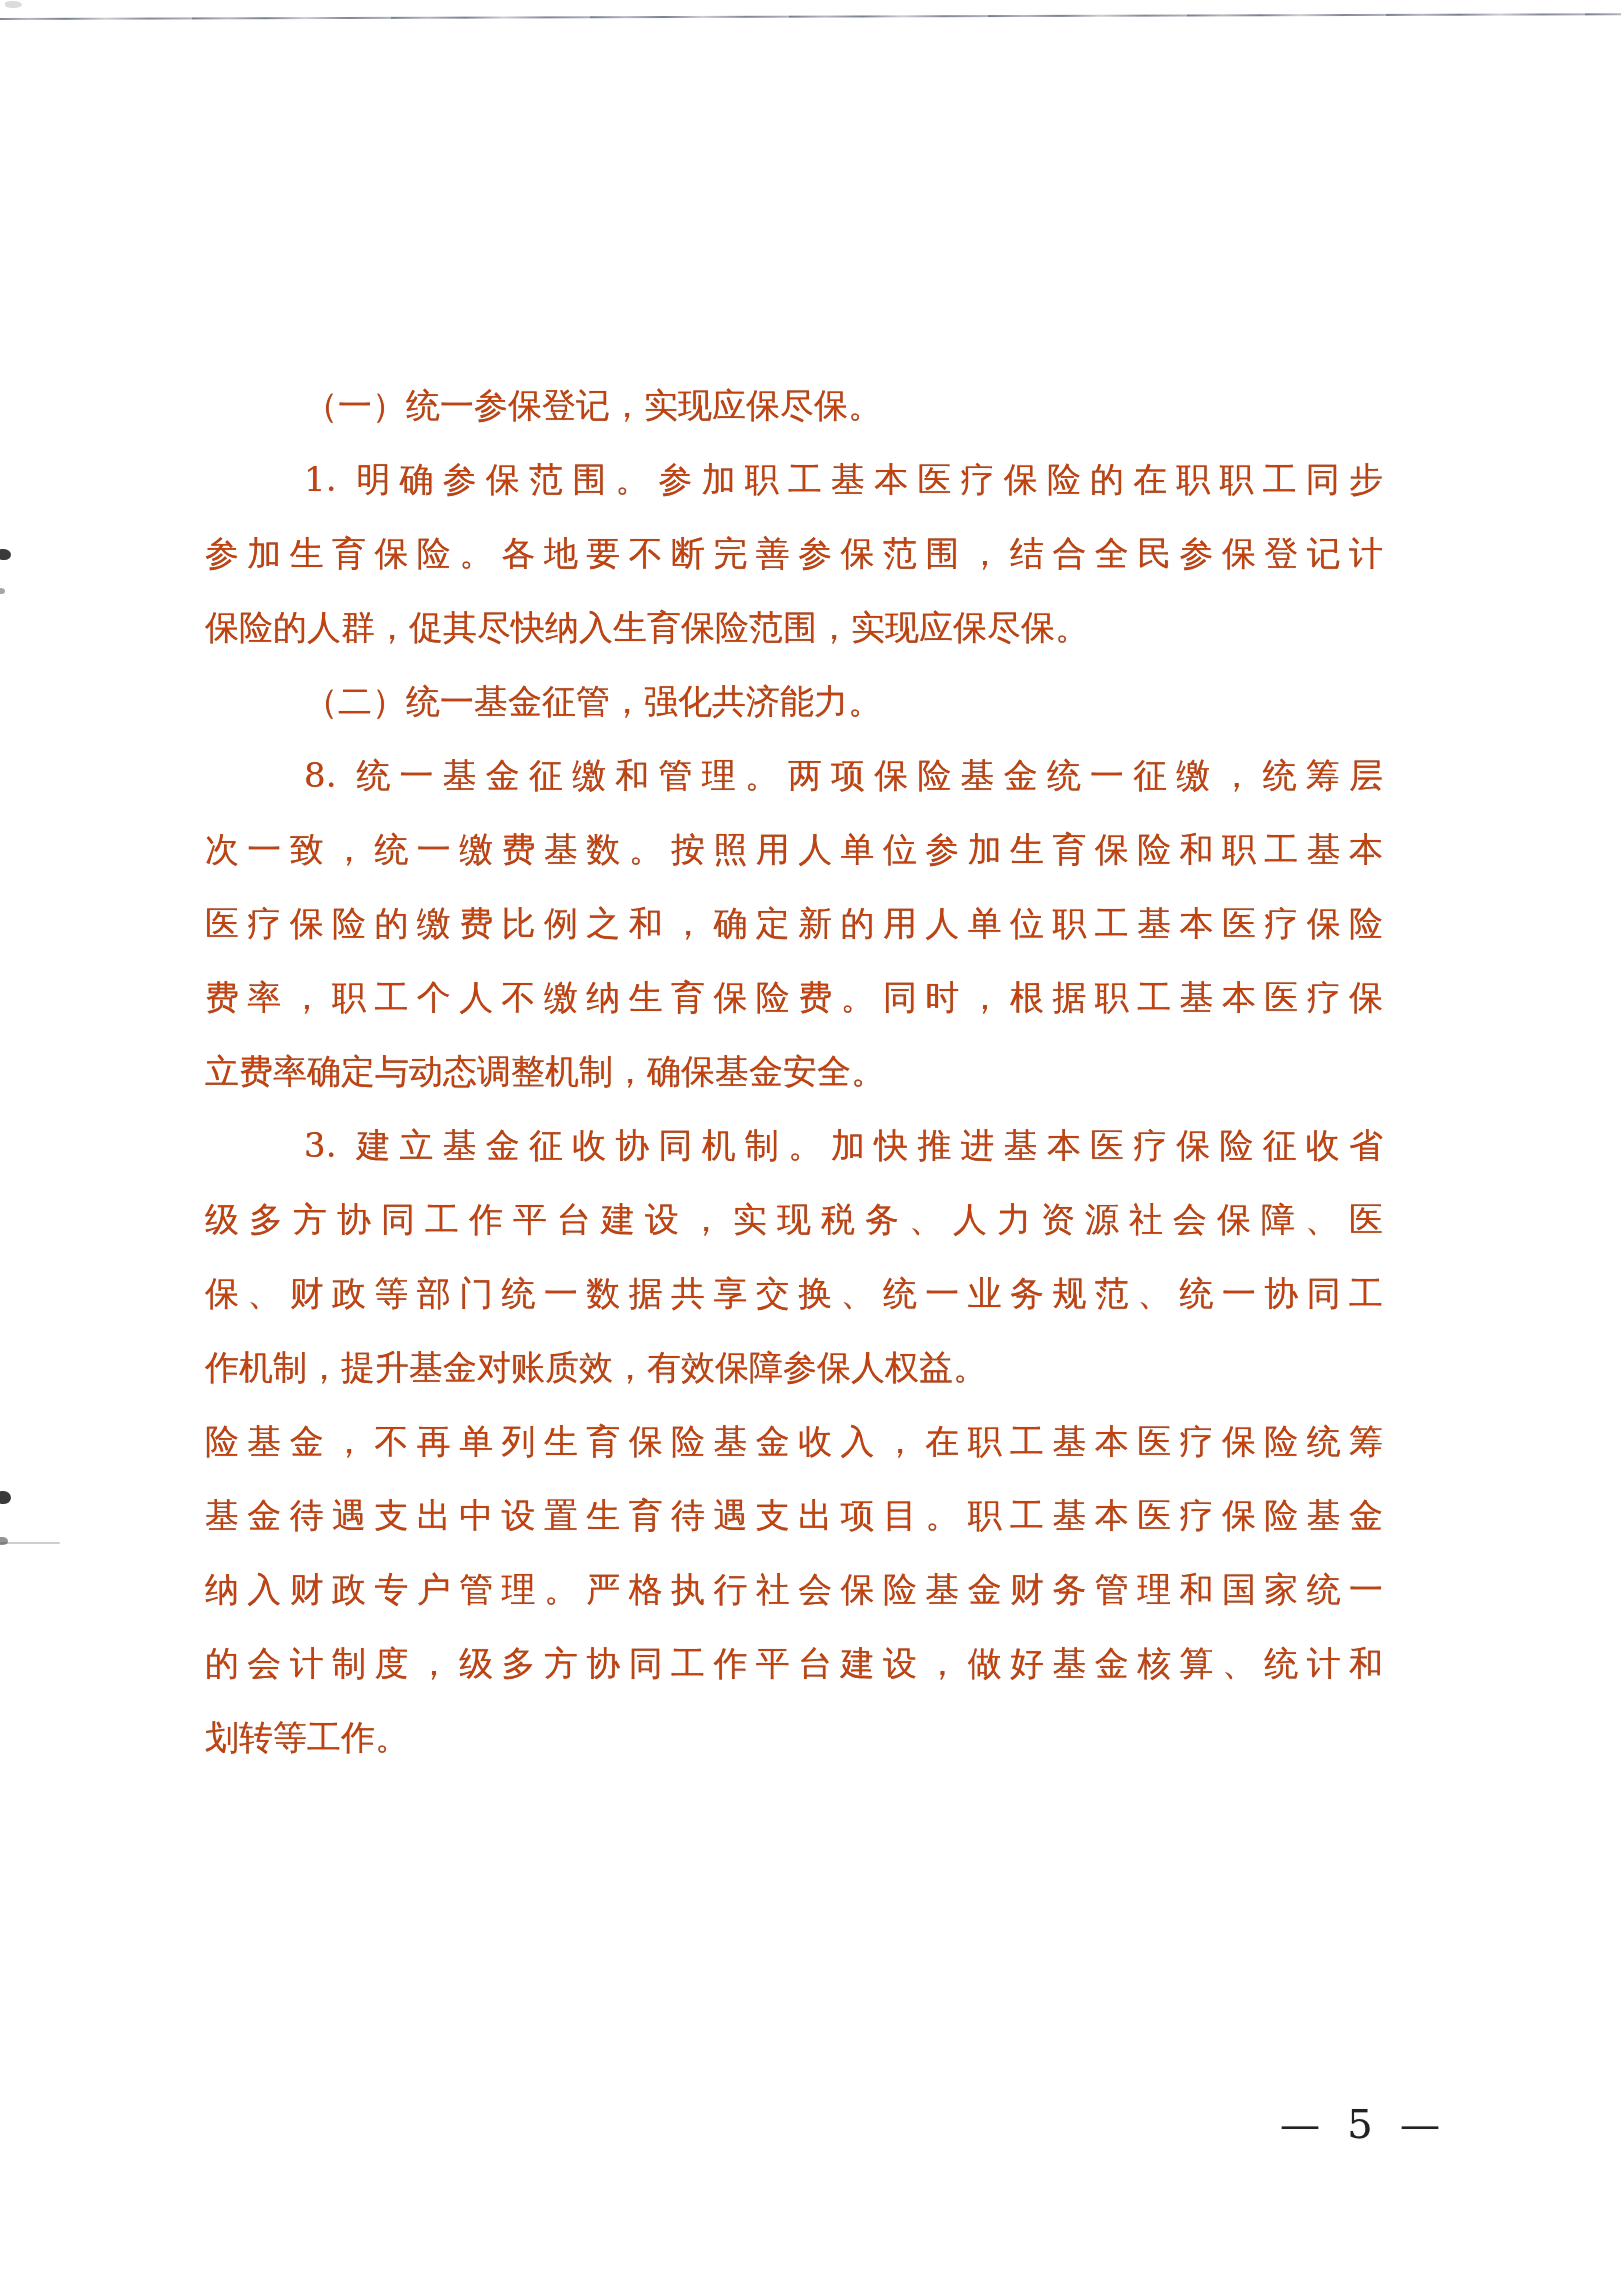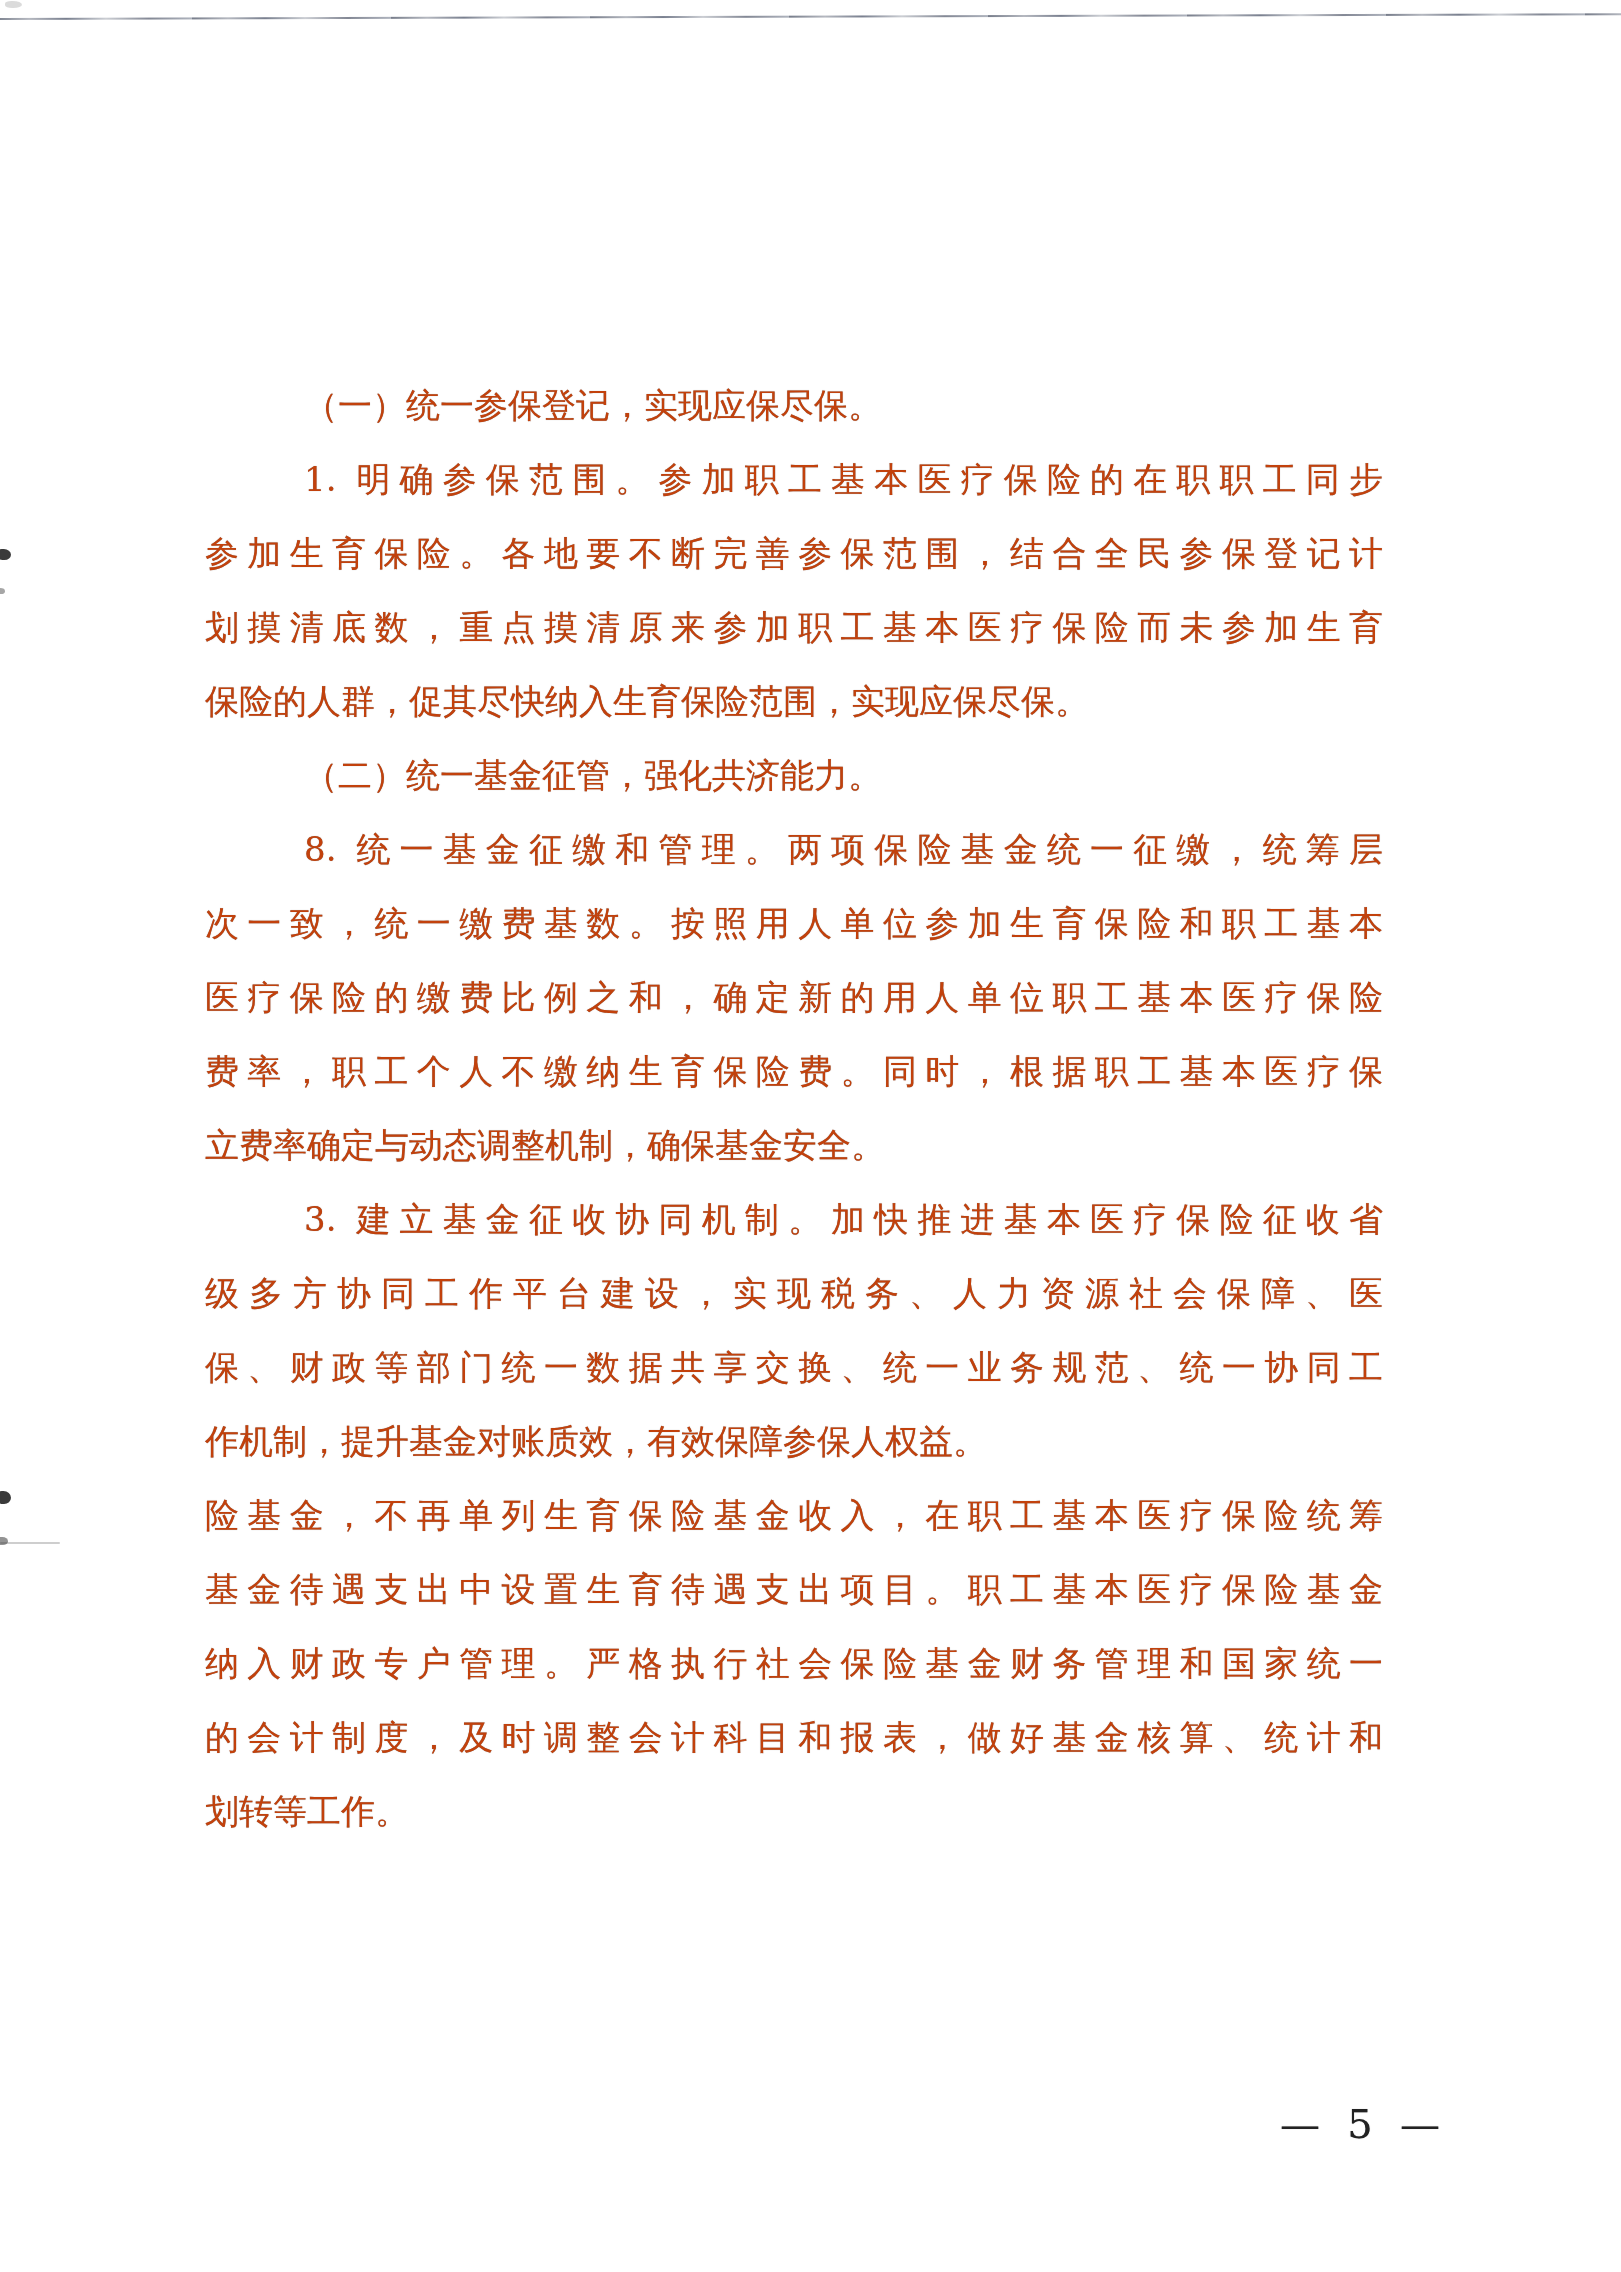--- a/index.html
+++ b/index.html
@@ -95,33 +95,32 @@
 <div class="speck s3"></div>
 <div class="speck s4"></div>
 <div class="speck s5"></div>
 <div class="speck s6"></div>
 
 <div class="text-block">
 
 <div class="line indent leftend">（一）统一参保登记，实现应保尽保。</div>
     <div class="line indent justify">1. 明确参保范围。参加职工基本医疗保险的在职职工同步</div>
     <div class="line justify">参加生育保险。各地要不断完善参保范围，结合全民参保登记计</div>
-    <div class="line justify">划摸清底数，重点摸清原来参加职工基本医疗保险而未参加生育</div>
     <div class="line leftend">保险的人群，促其尽快纳入生育保险范围，实现应保尽保。</div>
     <div class="line indent leftend">（二）统一基金征管，强化共济能力。</div>
     <div class="line indent justify">8. 统一基金征缴和管理。两项保险基金统一征缴，统筹层</div>
     <div class="line justify">次一致，统一缴费基数。按照用人单位参加生育保险和职工基本</div>
     <div class="line justify">医疗保险的缴费比例之和，确定新的用人单位职工基本医疗保险</div>
     <div class="line justify">费率，职工个人不缴纳生育保险费。同时，根据职工基本医疗保</div>
     <div class="line leftend">立费率确定与动态调整机制，确保基金安全。</div>
     <div class="line indent justify">3. 建立基金征收协同机制。加快推进基本医疗保险征收省</div>
     <div class="line justify">级多方协同工作平台建设，实现税务、人力资源社会保障、医</div>
     <div class="line justify">保、财政等部门统一数据共享交换、统一业务规范、统一协同工</div>
     <div class="line leftend">作机制，提升基金对账质效，有效保障参保人权益。</div>
     <div class="line justify">险基金，不再单列生育保险基金收入，在职工基本医疗保险统筹</div>
     <div class="line justify">基金待遇支出中设置生育待遇支出项目。职工基本医疗保险基金</div>
     <div class="line justify">纳入财政专户管理。严格执行社会保险基金财务管理和国家统一</div>
-    <div class="line justify">的会计制度，及时调整会计科目和报表，做好基金核算、统计和</div>
+    <div class="line justify">的会计制度，级多方协同工作平台建设，做好基金核算、统计和</div>
     <div class="line leftend">划转等工作。</div>
   </div>
 
 <div class="page-number">— 5 —</div>
 
 
 </body></html>

